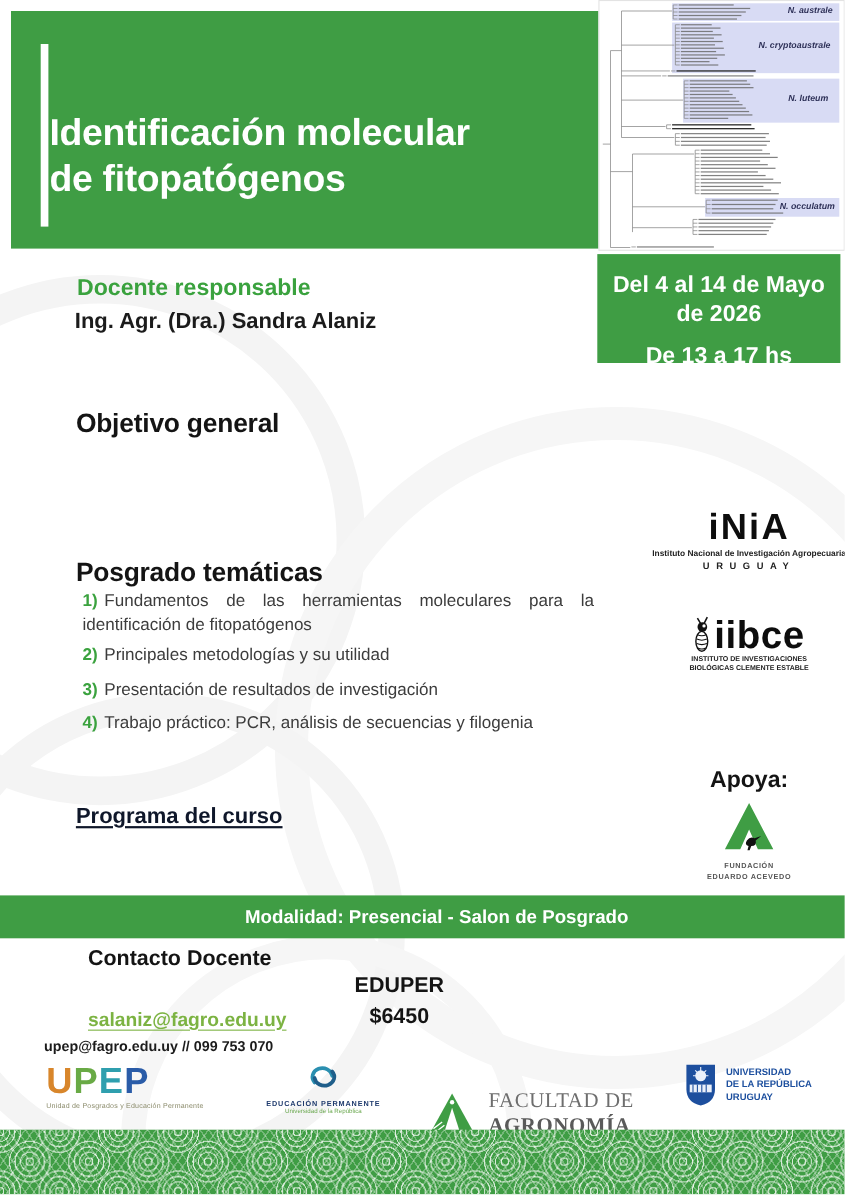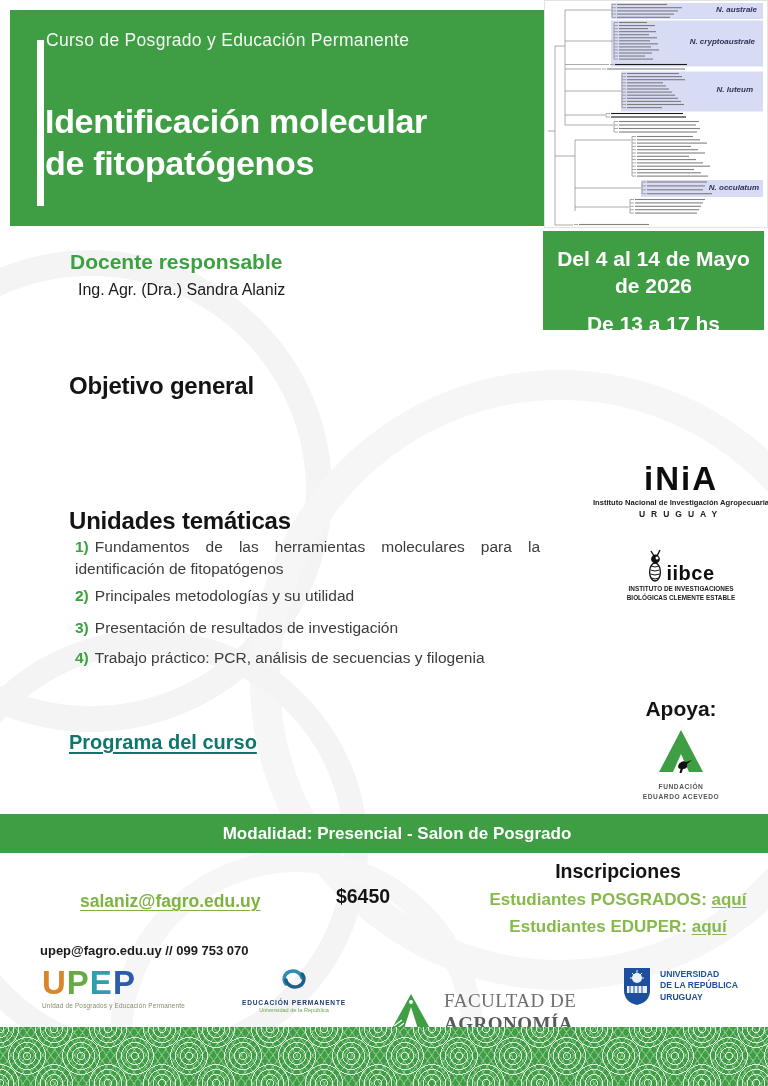--- a/index.html
+++ b/index.html
@@ -19,57 +19,57 @@
   .tree-panel svg{position:absolute;left:0;top:0;}
   .clade{position:absolute;font-size:8px;font-style:italic;font-weight:700;color:#2e3158;z-index:2;}
 
   
   .date-badge{left:543px;top:231px;width:221px;height:99px;background:#3f9d44;color:#fff;
               text-align:center;font-weight:800;font-size:21px;line-height:27px;padding-top:14px;box-sizing:border-box;}
   .date-badge .hours{margin-top:11px;}
 
   .h-green{color:#3aa23e;font-size:21px;font-weight:800;}
   .docente-h{left:70px;top:250px;}
-  .docente-n{left:78px;top:281px;font-size:16px;font-weight:400;color:#1b1b1b;}
+  .docente-n{left:68px;top:281px;font-size:20px;font-weight:700;color:#1b1b1b;}
 
   .section-h{font-size:24px;font-weight:800;color:#141414;letter-spacing:-.2px;}
   .objetivo-h{left:69px;top:372px;}
   .objetivo-p{left:75px;top:403px;width:460px;font-size:15.5px;line-height:1.45;color:#3c3c3c;text-align:justify;}
 
   .unidades-h{left:69px;top:507px;}
   .item{position:absolute;z-index:1;left:75px;width:465px;font-size:15.5px;line-height:1.4;color:#3c3c3c;}
   .item .num{color:#3aa23e;font-weight:800;margin-right:6px;}
   .item1{top:536px;text-align:justify;}
   .item2{top:585px;}
   .item3{top:617px;}
   .item4{top:647px;}
 
-  .programa{left:69px;top:731px;font-size:20px;font-weight:800;color:#0f766e;text-decoration:underline;text-underline-offset:3px;}
+  .programa{left:69px;top:731px;font-size:20px;font-weight:800;color:#0f172a;text-decoration:underline;text-underline-offset:3px;}
 
   
   .rightcol{text-align:center;}
   .inia{left:592px;top:462px;width:178px;}
   .inia-word{font-size:33px;font-weight:900;color:#0d0d0d;letter-spacing:2px;line-height:1;}
   .inia-l1{font-size:7.6px;font-weight:600;color:#222;margin-top:3px;}
   .inia-l2{font-size:8.5px;font-weight:700;color:#222;letter-spacing:6px;margin-top:2px;}
   .iibce{left:592px;top:548px;width:178px;}
   .iibce-row{display:flex;align-items:flex-end;justify-content:center;gap:2px;}
-  .iibce-word{font-size:20px;font-weight:800;color:#0d0d0d;letter-spacing:.5px;line-height:.85;margin-top:15px;}
+  .iibce-word{font-size:35px;font-weight:800;color:#0d0d0d;letter-spacing:.5px;line-height:.85;margin-top:15px;}
   .iibce-l{font-size:6.4px;font-weight:700;color:#222;line-height:1.35;margin-top:3px;}
 
   .apoya-h{left:592px;top:697px;width:178px;font-size:21px;font-weight:800;color:#141414;text-align:center;}
   .fea{left:592px;top:728px;width:178px;}
   .fea-l{font-size:6.6px;font-weight:600;color:#555;letter-spacing:.6px;line-height:1.5;margin-top:2px;}
 
   
   .modalidad{left:0;top:814px;width:768px;height:39px;background:#3f9d44;color:#fff;
              display:flex;align-items:center;justify-content:center;font-size:17px;font-weight:700;padding-left:13px;}
 
   .contact-h{left:80px;top:860px;font-size:19.5px;font-weight:800;color:#141414;}
-  .contact-mail{left:80px;top:891px;font-size:17.5px;font-weight:800;color:#7cb342;text-decoration:underline;text-underline-offset:3px;}
+  .contact-mail{left:80px;top:917px;font-size:17.5px;font-weight:800;color:#7cb342;text-decoration:underline;text-underline-offset:3px;}
   .eduper{left:288px;top:882px;width:150px;text-align:center;font-size:19.5px;font-weight:800;color:#141414;line-height:1.45;}
   .inscr{left:470px;top:860px;width:296px;text-align:center;}
   .inscr-h{font-size:19.5px;font-weight:800;color:#141414;}
   .inscr-line{font-size:17px;font-weight:800;color:#86ba4b;margin-top:7px;}
   .inscr-line a{color:#86ba4b;text-decoration:underline;text-underline-offset:2px;}
 
   .upep-contact{left:40px;top:943px;font-size:13px;font-weight:800;color:#1b1b1b;}
 
   
   .upep-logo{left:42px;top:966px;width:150px;text-align:left;}
@@ -103,21 +103,20 @@
 <div class="page">
 
   <div class="ring" style="left:-150px;top:250px;width:430px;height:430px;border:26px solid #f4f4f4;"></div>
   <div class="ring" style="left:250px;top:370px;width:560px;height:560px;border:30px solid #f6f6f6;"></div>
   <div class="ring" style="left:-70px;top:630px;width:390px;height:390px;border:24px solid #f4f4f4;"></div>
   <div class="ring" style="left:110px;top:850px;width:330px;height:330px;border:22px solid #f6f6f6;"></div>
 
   <div class="z header-box">
     <div style="position:absolute;" class="header-bar"></div>
   </div>
-  <div class="z kicker">Curso de Posgrado y Educación Permanente</div>
   <div class="z main-title">
     <div>Identificación molecular</div>
     <div>de fitopatógenos</div>
   </div>
 
   <div class="z tree-panel">
     <svg id="tree-svg" width="222" height="226" viewBox="0 0 222 226">
       <rect x="66" y="2" width="152" height="16" fill="#d8dbf4"></rect>
       <rect x="66" y="19.5" width="152" height="46" fill="#d8dbf4"></rect>
       <rect x="76" y="70.5" width="142" height="40" fill="#d8dbf4"></rect>
@@ -266,21 +265,21 @@
     <div>Del 4 al 14 de Mayo</div>
     <div>de 2026</div>
     <div class="hours">De 13 a 17 hs</div>
   </div>
 
   <div class="z h-green docente-h">Docente responsable</div>
   <div class="z docente-n">Ing. Agr. (Dra.) Sandra Alaniz</div>
 
   <div class="z section-h objetivo-h">Objetivo general</div>
 
-  <div class="z section-h unidades-h">Unidades temáticas</div>
+  <div class="z section-h unidades-h">Posgrado temáticas</div>
   <div class="item item1"><span class="num">1)</span><span>Fundamentos de las herramientas moleculares para la identificación de fitopatógenos</span></div>
   <div class="item item2"><span class="num">2)</span><span>Principales metodologías y su utilidad</span></div>
   <div class="item item3"><span class="num">3)</span><span>Presentación de resultados de investigación</span></div>
   <div class="item item4"><span class="num">4)</span><span>Trabajo práctico: PCR, análisis de secuencias y filogenia</span></div>
 
   <a href="#" class="z programa">Programa del curso</a>
 
   <div class="z rightcol inia">
     <div class="inia-word">iNiA</div>
     <div class="inia-l1">Instituto Nacional de Investigación Agropecuaria</div>
@@ -311,28 +310,25 @@
       <path d="M24,36 q3,-4 7,-2 l6,-2 -5,4 q1,5 -4,5 l-1.5,4 h-2 l1,-4 q-4,-1 -1.5,-5 z" fill="#111"></path>
     </svg>
     <div class="fea-l">
       <div>FUNDACIÓN</div>
       <div>EDUARDO ACEVEDO</div>
     </div>
   </div>
 
   <div class="z modalidad">Modalidad: Presencial - Salon de Posgrado</div>
 
+  <div class="z contact-h">Contacto Docente</div>
   <a href="#" class="z contact-mail">salaniz@fagro.edu.uy</a>
   <div class="z eduper">
+    <div>EDUPER</div>
     <div>$6450</div>
-  </div>
-  <div class="z inscr">
-    <div class="inscr-h">Inscripciones</div>
-    <div class="inscr-line"><span>Estudiantes POSGRADOS: </span><a href="#">aquí</a></div>
-    <div class="inscr-line"><span>Estudiantes EDUPER: </span><a href="#">aquí</a></div>
   </div>
 
   <div class="z upep-contact">upep@fagro.edu.uy // 099 753 070</div>
 
   <div class="z upep-logo">
     <div class="upep-word">
       <span class="c1">U</span><span class="c2">P</span><span class="c3">E</span><span class="c4">P</span>
     </div>
     <div class="upep-tag">Unidad de Posgrados y Educación Permanente</div>
   </div>

